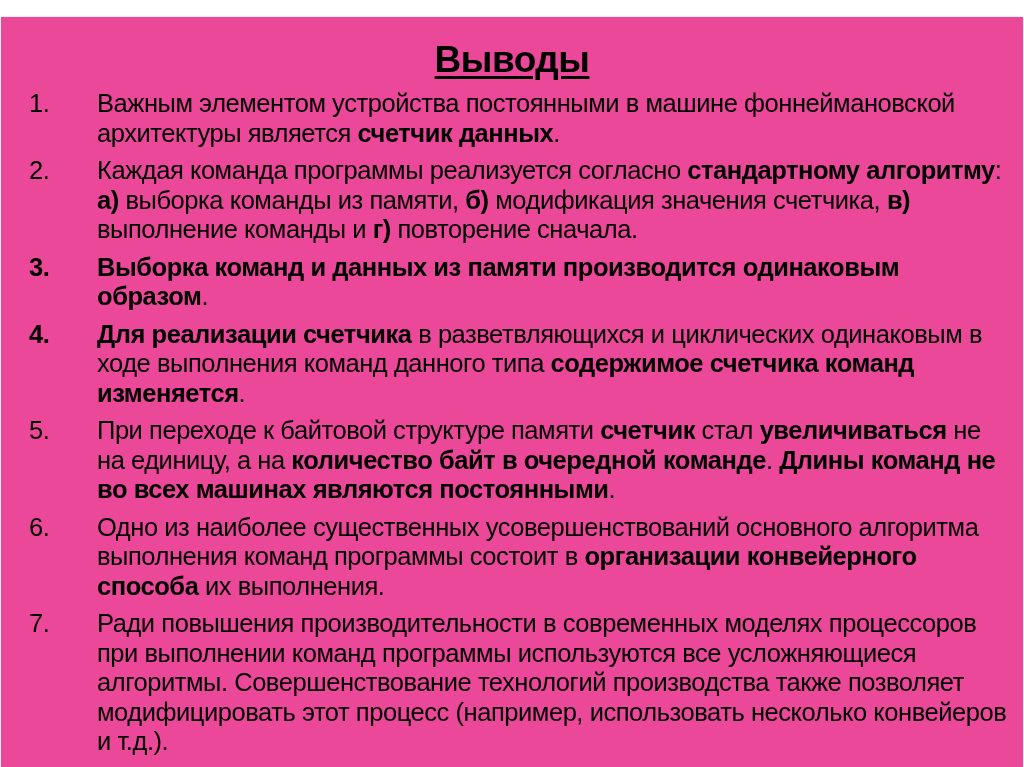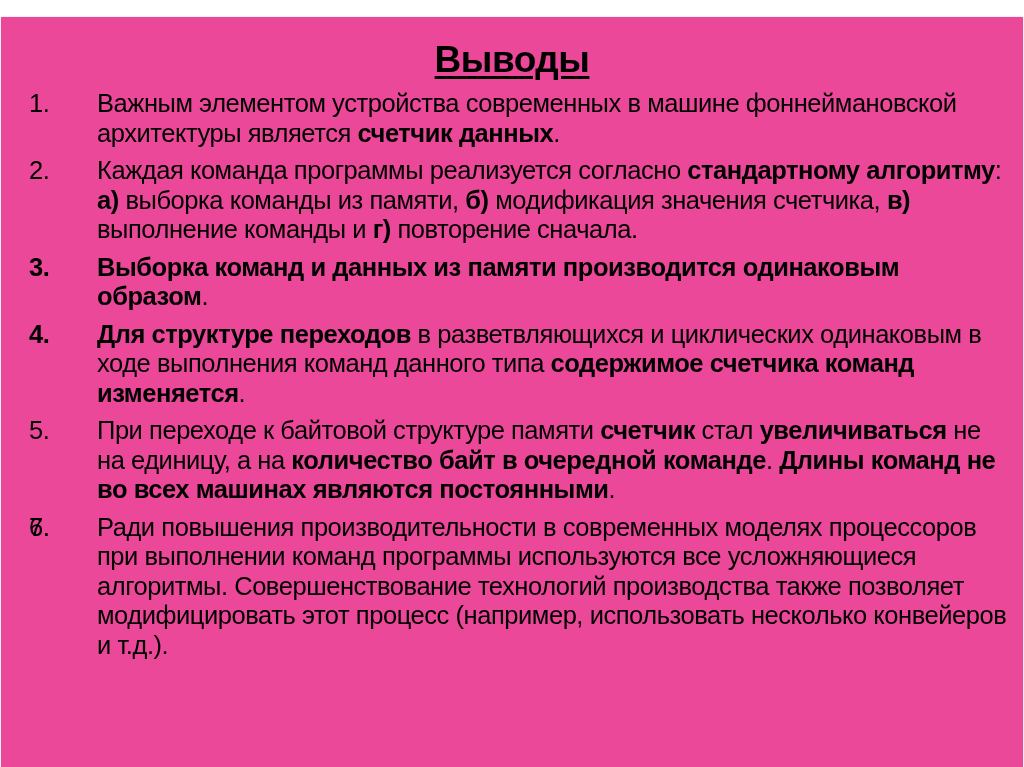--- a/index.html
+++ b/index.html
@@ -63,39 +63,40 @@
   </style>
 </head>
 <body>
 
 <div class="slide">
   <h1 class="title">Выводы</h1>
 
   <ol class="list">
     <li class="item">
       <span class="num">1.</span>
-      <span class="body"><span class="seg">Важным элементом устройства современных в машине фоннеймановской архитектуры является </span><span class="seg b">счетчик данных</span><span class="seg">.</span></span>
+      <span class="body"><span class="seg">Важным элементом устройства постоянными в машине фоннеймановской архитектуры является </span><span class="seg b">счетчик данных</span><span class="seg">.</span></span>
     </li>
     <li class="item">
       <span class="num">2.</span>
       <span class="body"><span class="seg">Каждая команда программы реализуется согласно </span><span class="seg b">стандартному алгоритму</span><span class="seg">: </span><span class="seg b">а)</span><span class="seg"> выборка команды из памяти, </span><span class="seg b">б)</span><span class="seg"> модификация значения счетчика, </span><span class="seg b">в)</span><span class="seg"> выполнение команды и  </span><span class="seg b">г)</span><span class="seg"> повторение сначала.</span></span>
     </li>
     <li class="item bold-num">
       <span class="num">3.</span>
       <span class="body"><span class="seg b">Выборка команд и данных из памяти производится одинаковым образом</span><span class="seg">.</span></span>
     </li>
     <li class="item bold-num">
       <span class="num">4.</span>
-      <span class="body"><span class="seg b">Для структуре переходов</span><span class="seg"> в разветвляющихся и циклических одинаковым в ходе выполнения команд данного типа </span><span class="seg b">содержимое счетчика команд изменяется</span><span class="seg">.</span></span>
+      <span class="body"><span class="seg b">Для реализации счетчика</span><span class="seg"> в разветвляющихся и циклических одинаковым в ходе выполнения команд данного типа </span><span class="seg b">содержимое счетчика команд изменяется</span><span class="seg">.</span></span>
     </li>
     <li class="item">
       <span class="num">5.</span>
       <span class="body"><span class="seg">При переходе к байтовой структуре памяти </span><span class="seg b">счетчик</span><span class="seg"> стал </span><span class="seg b">увеличиваться</span><span class="seg"> не на единицу, а на </span><span class="seg b">количество байт в очередной команде</span><span class="seg">. </span><span class="seg b">Длины команд не во всех машинах являются постоянными</span><span class="seg">.</span></span>
     </li>
     <li class="item">
       <span class="num">6.</span>
+      <span class="body"><span class="seg">Одно из наиболее существенных усовершенствований основного алгоритма выполнения команд программы состоит в </span><span class="seg b">организации конвейерного способа</span><span class="seg"> их выполнения.</span></span>
     </li>
     <li class="item">
       <span class="num">7.</span>
       <span class="body"><span class="seg">Ради повышения производительности в современных моделях процессоров при выполнении команд программы используются все усложняющиеся алгоритмы. Совершенствование технологий производства также позволяет модифицировать этот процесс (например, использовать несколько конвейеров и т.д.).</span></span>
     </li>
   </ol>
 </div>
 
 </body></html>

